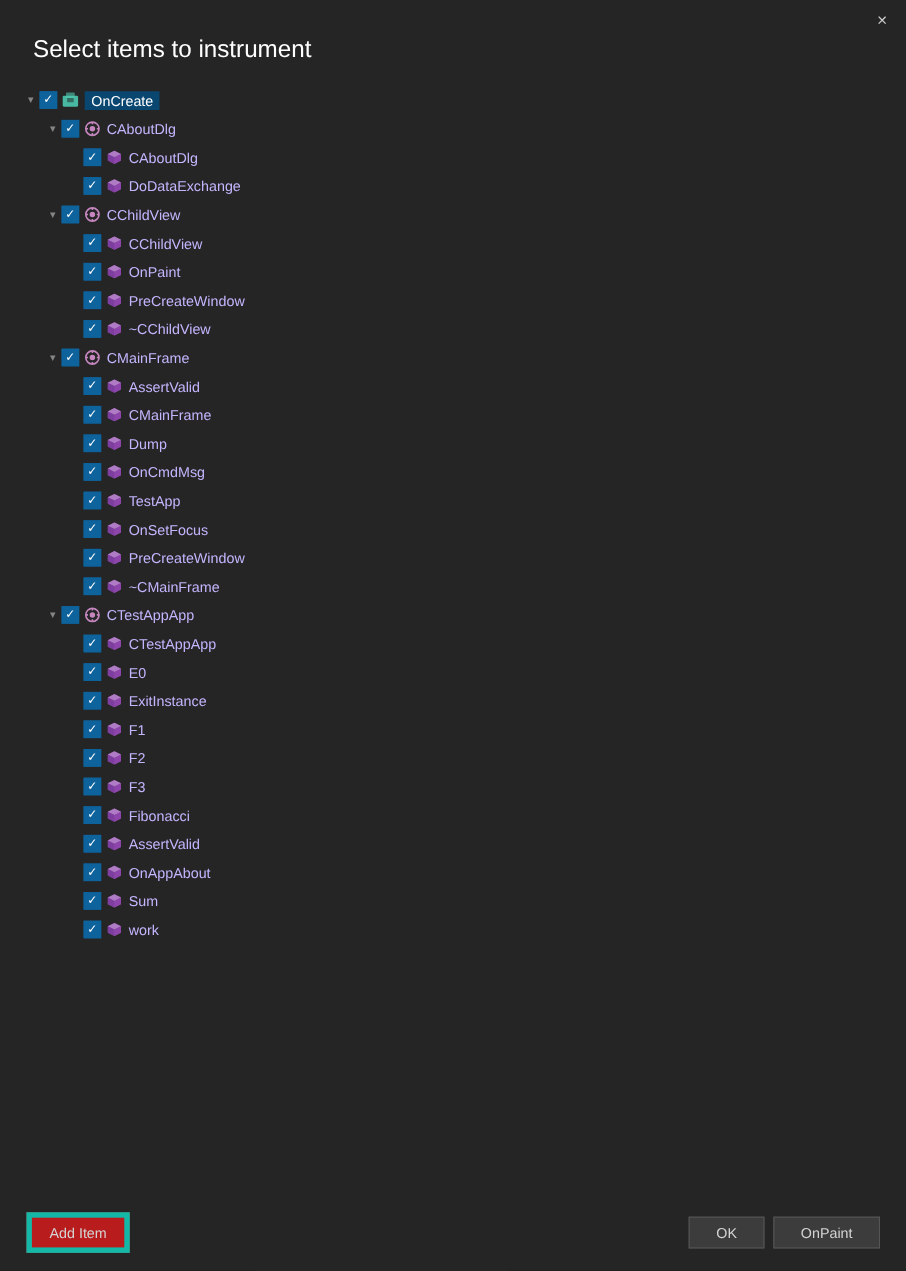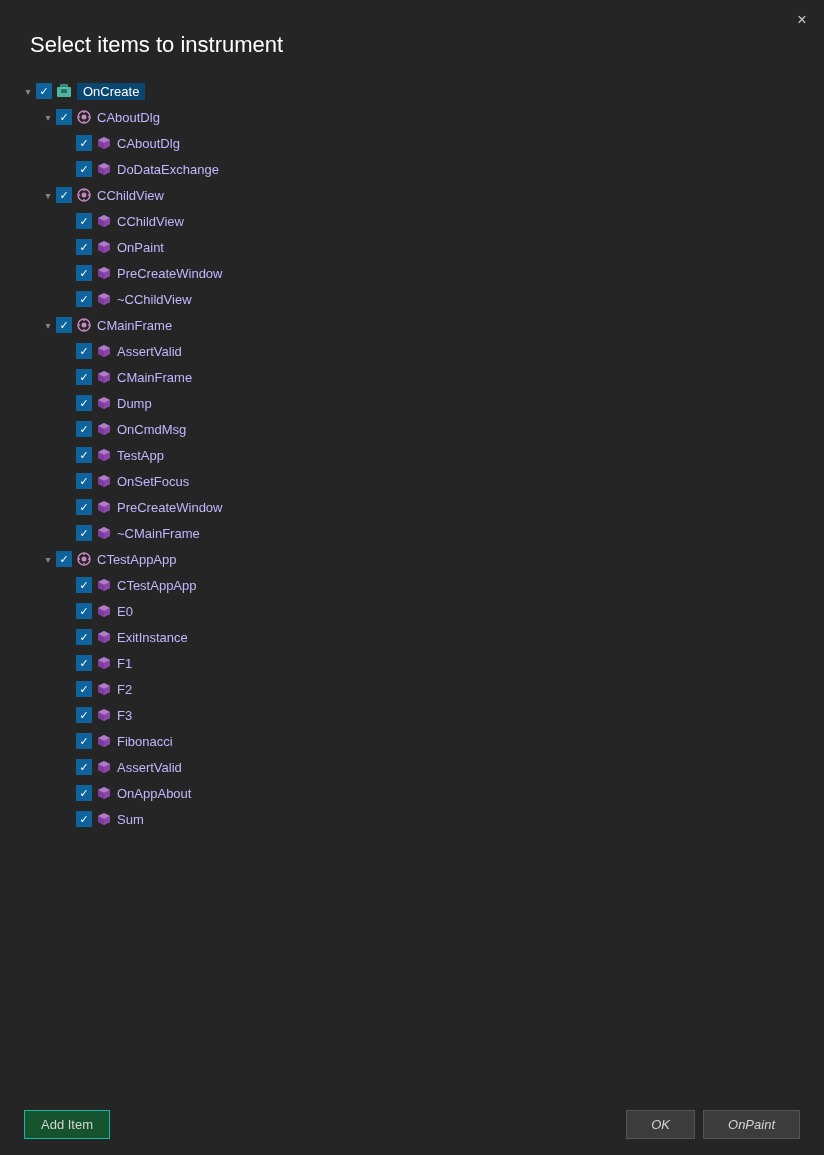--- a/index.html
+++ b/index.html
@@ -114,37 +114,36 @@
     .indent-0 { padding-left: 0px; }
     .indent-1 { padding-left: 20px; }
     .indent-2 { padding-left: 40px; }
     .bottom-bar {
       padding: 16px 24px;
       display: flex;
       align-items: center;
       justify-content: space-between;
     }
     .add-item-btn {
-      background: #14532d;
-      border: 1px solid #14b8a6;
+      background: #b91c1c;
+      border: 5px solid #14b8a6;
       color: #d4d4d4;
       padding: 6px 16px;
       cursor: pointer;
       font-size: 13px;
     }
     .action-buttons {
       display: flex;
       gap: 8px;
     }
     .btn-ok, .btn-cancel {
       padding: 6px 24px;
       font-size: 13px;
       cursor: pointer;
       border: 1px solid #555;
-      font-style: italic;
     }
     .btn-ok {
       background: #3c3c3c;
       color: #d4d4d4;
     }
     .btn-cancel {
       background: #3c3c3c;
       color: #d4d4d4;
     }
   </style>
@@ -538,20 +537,33 @@
       <div class="icon-class" style="margin-right:5px">
           <svg viewBox="0 0 14 14" xmlns="http://www.w3.org/2000/svg" width="14" height="14">
     <polygon points="7,1 13,4 13,10 7,13 1,10 1,4" fill="#9b59b6" opacity="0.85"></polygon>
     <polygon points="7,1 13,4 7,7 1,4" fill="#b47fc9" opacity="0.9"></polygon>
     <polygon points="1,4 7,7 7,13 1,10" fill="#7d3c9e" opacity="0.9"></polygon>
     <polygon points="13,4 7,7 7,13 13,10" fill="#8e44ad" opacity="0.9"></polygon>
   </svg>
         </div>
       <span class="item-label">Sum</span>
     </div>
+      <div class="tree-item indent-2">
+      <div class="expand-arrow" style="visibility:hidden">▾</div>
+      <div class="checkbox checked"></div>
+      <div class="icon-class" style="margin-right:5px">
+          <svg viewBox="0 0 14 14" xmlns="http://www.w3.org/2000/svg" width="14" height="14">
+    <polygon points="7,1 13,4 13,10 7,13 1,10 1,4" fill="#9b59b6" opacity="0.85"></polygon>
+    <polygon points="7,1 13,4 7,7 1,4" fill="#b47fc9" opacity="0.9"></polygon>
+    <polygon points="1,4 7,7 7,13 1,10" fill="#7d3c9e" opacity="0.9"></polygon>
+    <polygon points="13,4 7,7 7,13 13,10" fill="#8e44ad" opacity="0.9"></polygon>
+  </svg>
+        </div>
+      <span class="item-label">work</span>
+    </div>
     </div>
 
   <div class="bottom-bar">
     <button class="add-item-btn">Add Item</button>
     <div class="action-buttons">
       <button class="btn-ok">OK</button>
       <button class="btn-cancel">OnPaint</button>
     </div>
   </div>
 </div>

